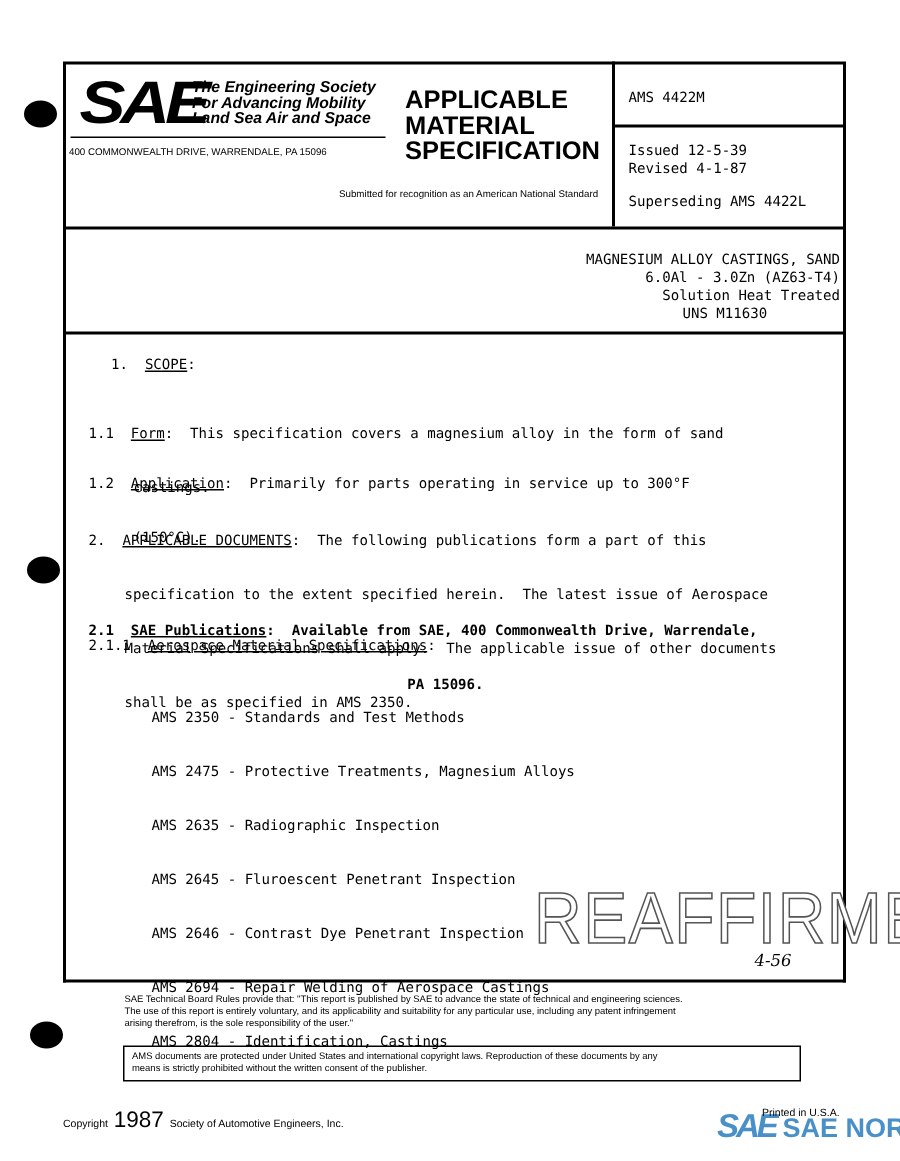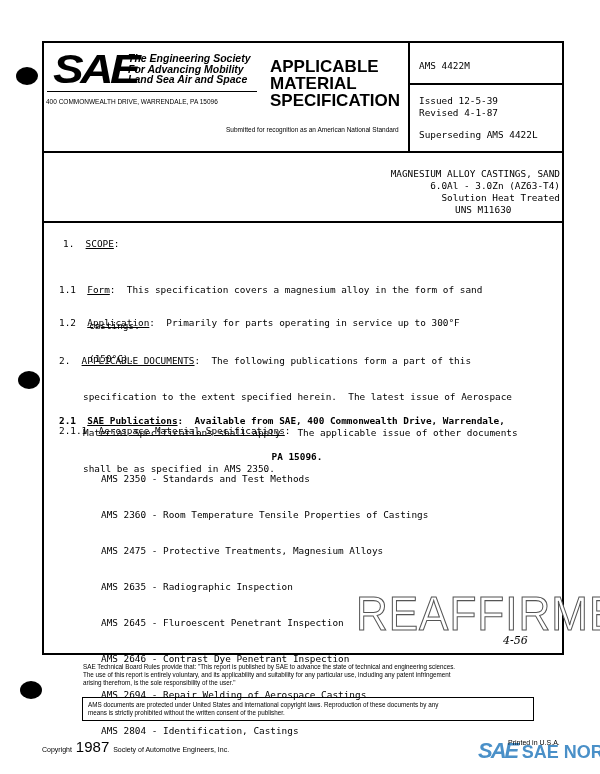--- a/index.html
+++ b/index.html
@@ -55,21 +55,21 @@
 <div class="body-frame"></div>
 <div class="hline" style="left:42px; top:221px; width:520px; height:2px;"></div>
 
 <div class="abs mono-sm" style="left:42px; top:168px; width:518px; text-align:right;">
   <div>MAGNESIUM ALLOY CASTINGS, SAND</div>
   <div>6.0Al - 3.0Zn (AZ63-T4)</div>
   <div>Solution Heat Treated</div>
 </div>
 <div class="abs mono-sm" style="left:455px; top:204px;">UNS M11630</div>
 
-<div class="abs mono-sm" style="left:63px; top:238px; white-space:pre;"><span>1.</span>  <span class="ul">SCOPE</span><span>:</span></div>
+<div class="abs mono-sm" style="left:74px; top:238px; white-space:pre;"><span>1.</span>  <span class="ul">SCOPE</span><span>:</span></div>
 
 <div class="abs mono-sm" style="left:59px; top:260px; white-space:pre;">
   <div><span>1.1</span>  <span class="ul">Form</span><span>:  This specification covers a magnesium alloy in the form of sand</span></div>
   <div style="padding-left:30px;">castings.</div>
 </div>
 
 <div class="abs mono-sm" style="left:59px; top:293px; white-space:pre;">
   <div><span>1.2</span>  <span class="ul">Application</span><span>:  Primarily for parts operating in service up to 300°F</span></div>
   <div style="padding-left:30px;">(150°C).</div>
 </div>
@@ -83,21 +83,20 @@
 
 <div class="abs mono-sm" style="left:59px; top:391px; white-space:pre;font-weight:bold;">
   <div><span>2.1</span>  <span class="ul">SAE Publications</span><span>:  Available from SAE, 400 Commonwealth Drive, Warrendale,</span></div>
   <div style="padding-left:30px;text-align:center;">PA 15096.</div>
 </div>
 
 <div class="abs mono-sm" style="left:59px; top:425px; white-space:pre;"><span>2.1.1</span>  <span class="ul">Aerospace Material Specifications</span><span>:</span></div>
 
 <div class="abs mono-sm" style="left:101px; top:449px; white-space:pre;">
   <div>AMS 2350 - Standards and Test Methods</div>
-  <div>AMS 2360 - Room Temperature Tensile Properties of Castings</div>
   <div>AMS 2475 - Protective Treatments, Magnesium Alloys</div>
   <div>AMS 2635 - Radiographic Inspection</div>
   <div>AMS 2645 - Fluroescent Penetrant Inspection</div>
   <div>AMS 2646 - Contrast Dye Penetrant Inspection</div>
   <div>AMS 2694 - Repair Welding of Aerospace Castings</div>
   <div>AMS 2804 - Identification, Castings</div>
 </div>
 
 <div class="abs stamp" style="left:356px; top:588px;">REAFFIRMED</div>
 <div class="abs" style="left:503px; top:634px; font-family:'DejaVu Serif', serif; font-style:italic; font-size:11px;">4-56</div>

